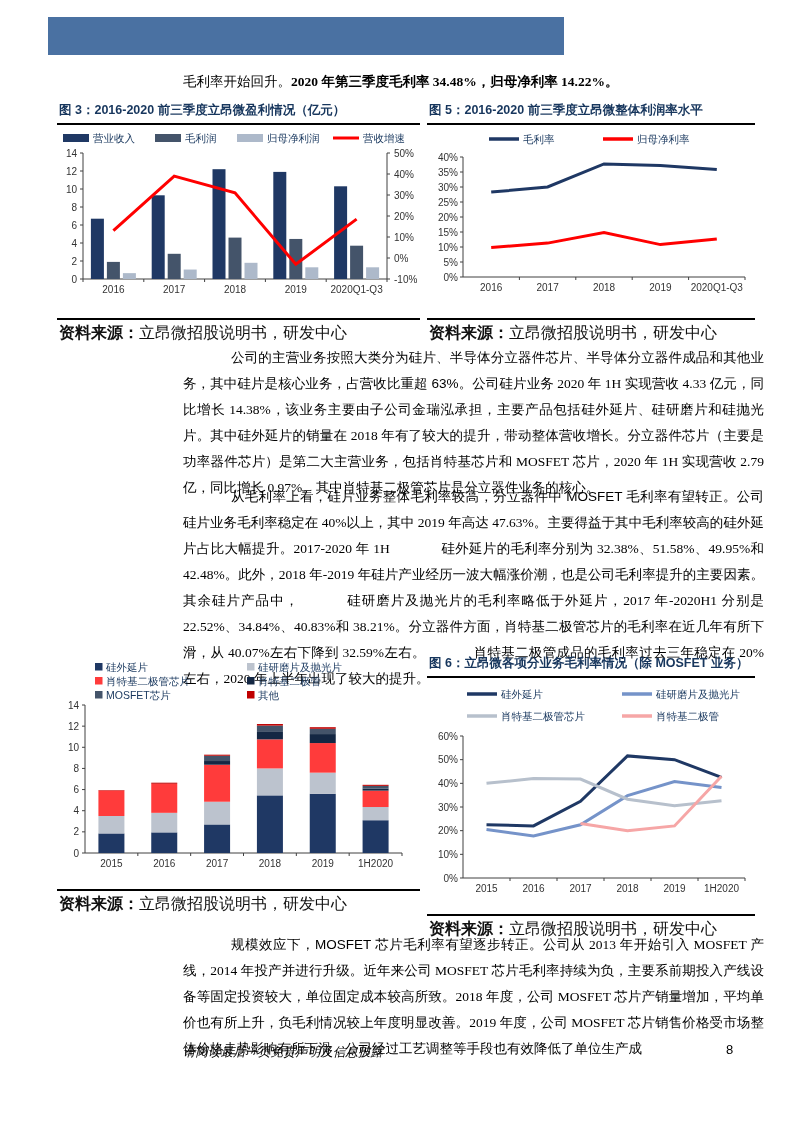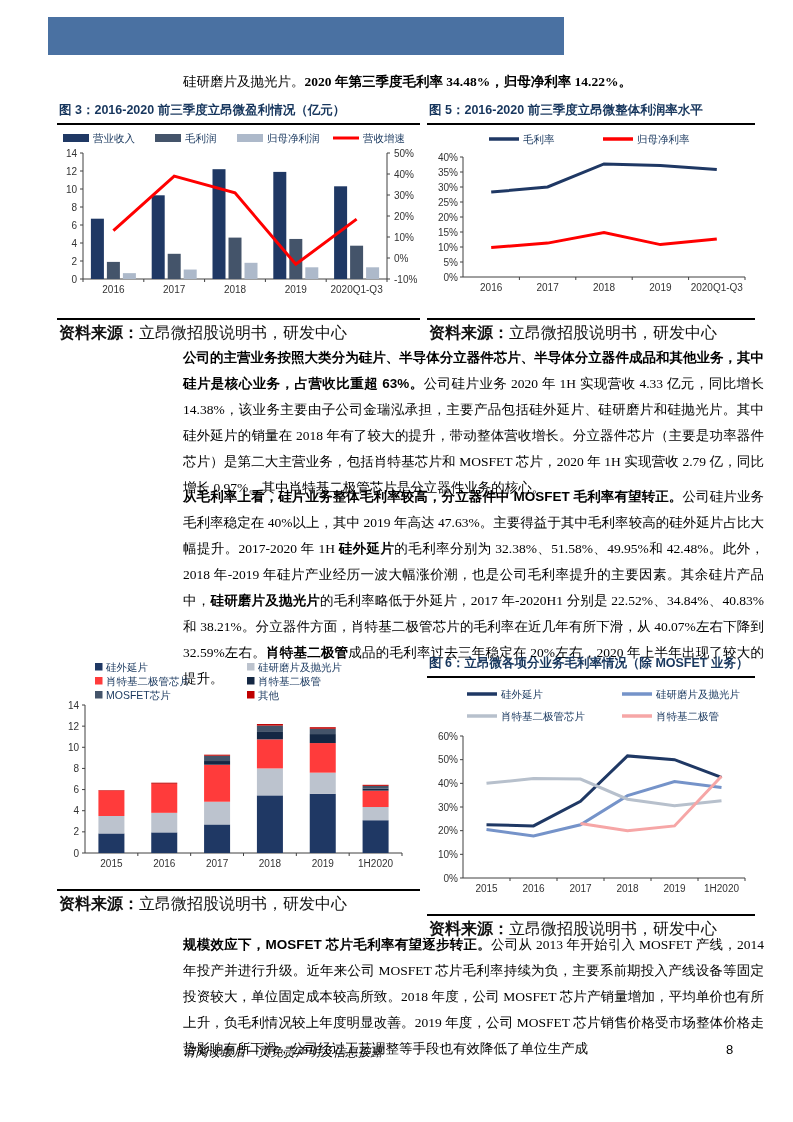--- a/index.html
+++ b/index.html
@@ -16,39 +16,39 @@
   .fig.w-l{width:363px;}
   .fig.w-r{width:328px;}
   .fig-title{font-family:"Liberation Sans","DejaVu Sans",sans-serif;font-weight:700;
              font-size:12.5px;color:#17365D;padding:2px 0 4px 2px;border-bottom:2.5px solid #000;}
   .fig-chart{margin-top:2px;}
   .fig-src{border-top:2px solid #000;margin-top:2px;padding:3px 0 0 2px;
            font-size:16px;color:#111;}
   .fig-src .lbl{font-weight:700;}
   .para{position:absolute;left:183px;width:581px;font-size:13.5px;line-height:26px;
         text-align:justify;color:#000;}
-  .para .b{font-weight:700;font-family:"Liberation Sans","DejaVu Sans",sans-serif;}
+  .para .b{font-weight:400;font-family:"Liberation Sans","DejaVu Sans",sans-serif;margin-left:48px;}
   #p0{top:345px;}
   #p1{top:484px;}
   #p2{top:932px;}
   .footer{position:absolute;left:183px;top:1044px;width:581px;
           font-size:12.5px;font-style:italic;color:#000;}
   .pagenum{position:absolute;left:726px;top:1042px;font-size:13px;
            font-family:"Liberation Sans","DejaVu Sans",sans-serif;color:#000;}
   svg text{font-family:"Liberation Sans","DejaVu Sans",sans-serif;}
 </style>
 </head>
 <body>
 
 <div class="page">
 
   <div class="topbar" style="background: rgb(74, 113, 162);"></div>
 
   <div class="heading">
-    <span class="lead">硅研磨片及抛光片。</span><span class="strong">2020 年第三季度毛利率 34.48%，归母净利率 14.22%。</span>
+    <span class="lead">毛利率开始回升。</span><span class="strong">2020 年第三季度毛利率 34.48%，归母净利率 14.22%。</span>
   </div>
 
   <div class="figrow" id="row1">
     <div class="fig w-l">
       <div class="fig-title">图 3：2016-2020 前三季度立昂微盈利情况（亿元）</div>
       <div class="fig-chart" id="c3"><svg width="363" height="185" viewBox="0 0 363 185">
             <rect x="6" y="7" width="26" height="8" fill="#1F3864"></rect>
             <text x="36" y="15" text-anchor="start" font-size="10.5" fill="#17365D">营业收入</text>
             <rect x="98" y="7" width="26" height="8" fill="#44546A"></rect>
             <text x="128" y="15" text-anchor="start" font-size="10.5" fill="#17365D">毛利润</text>

